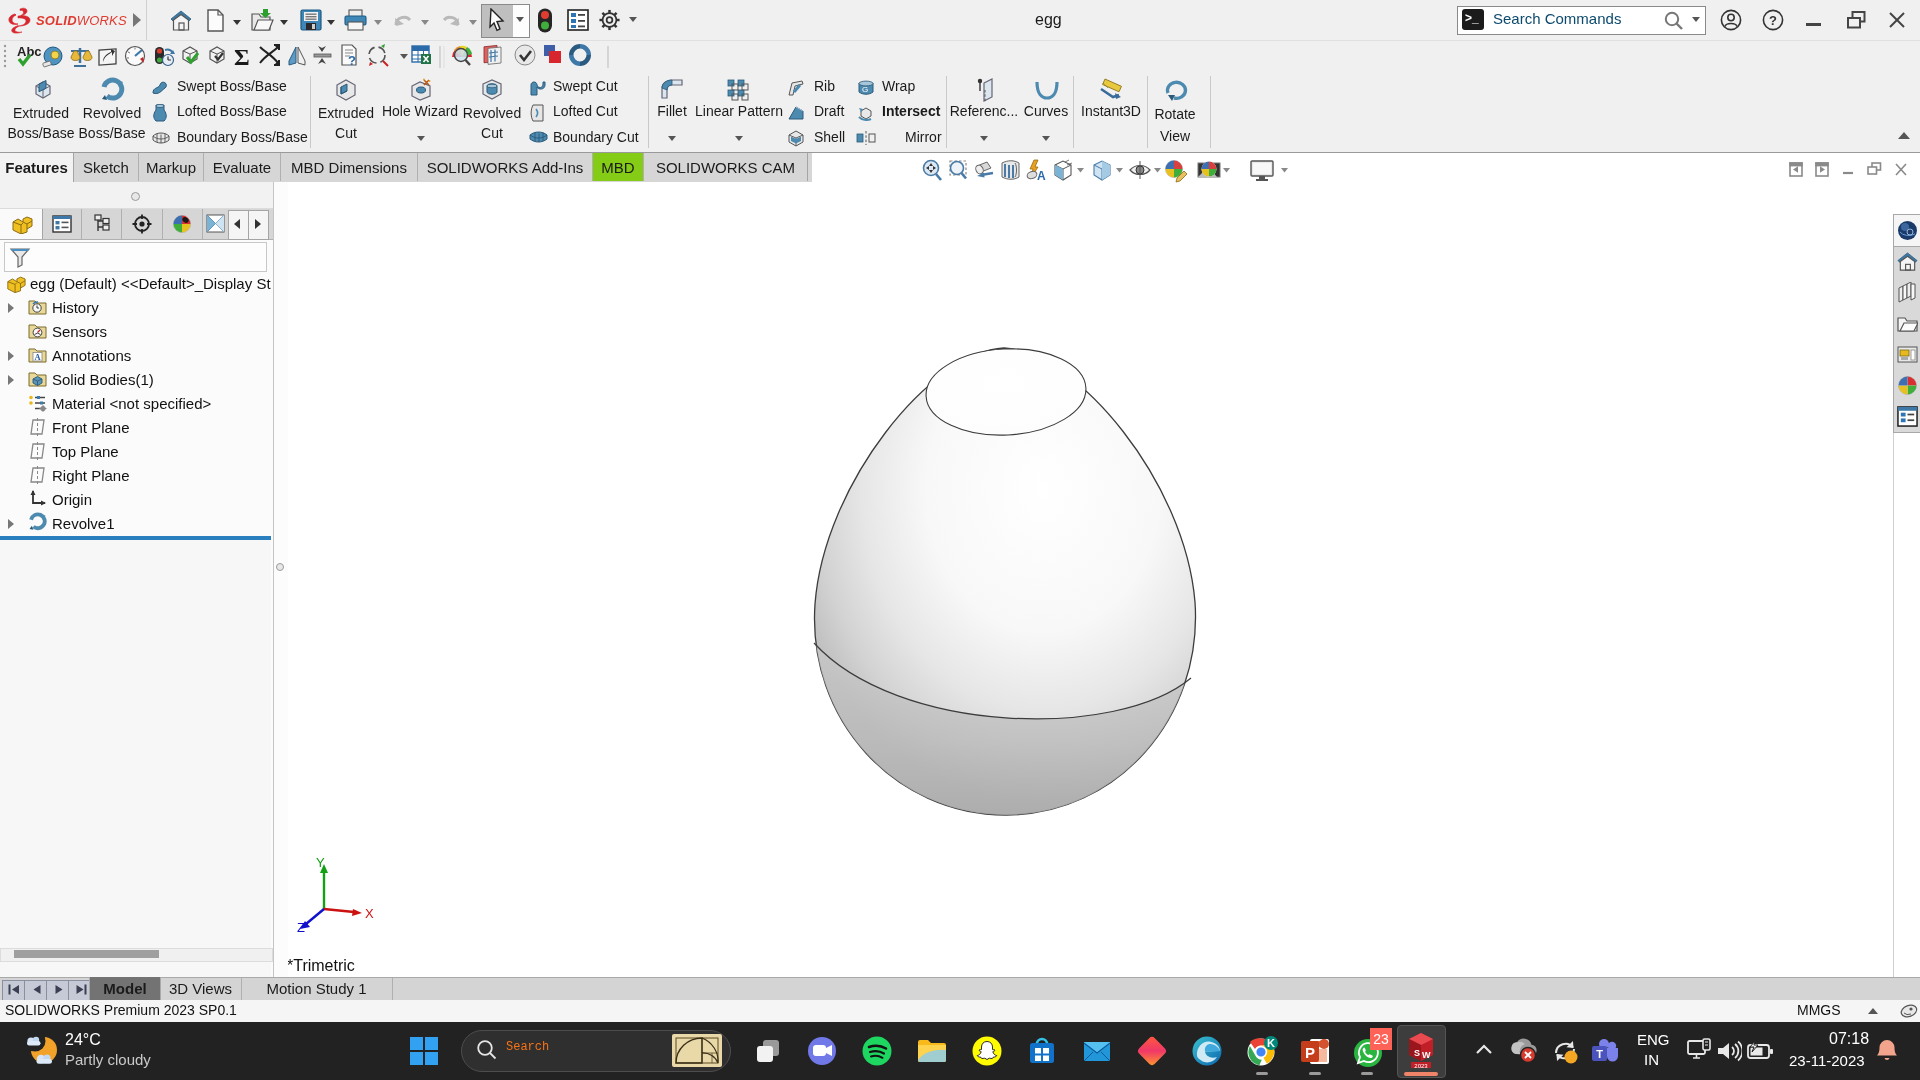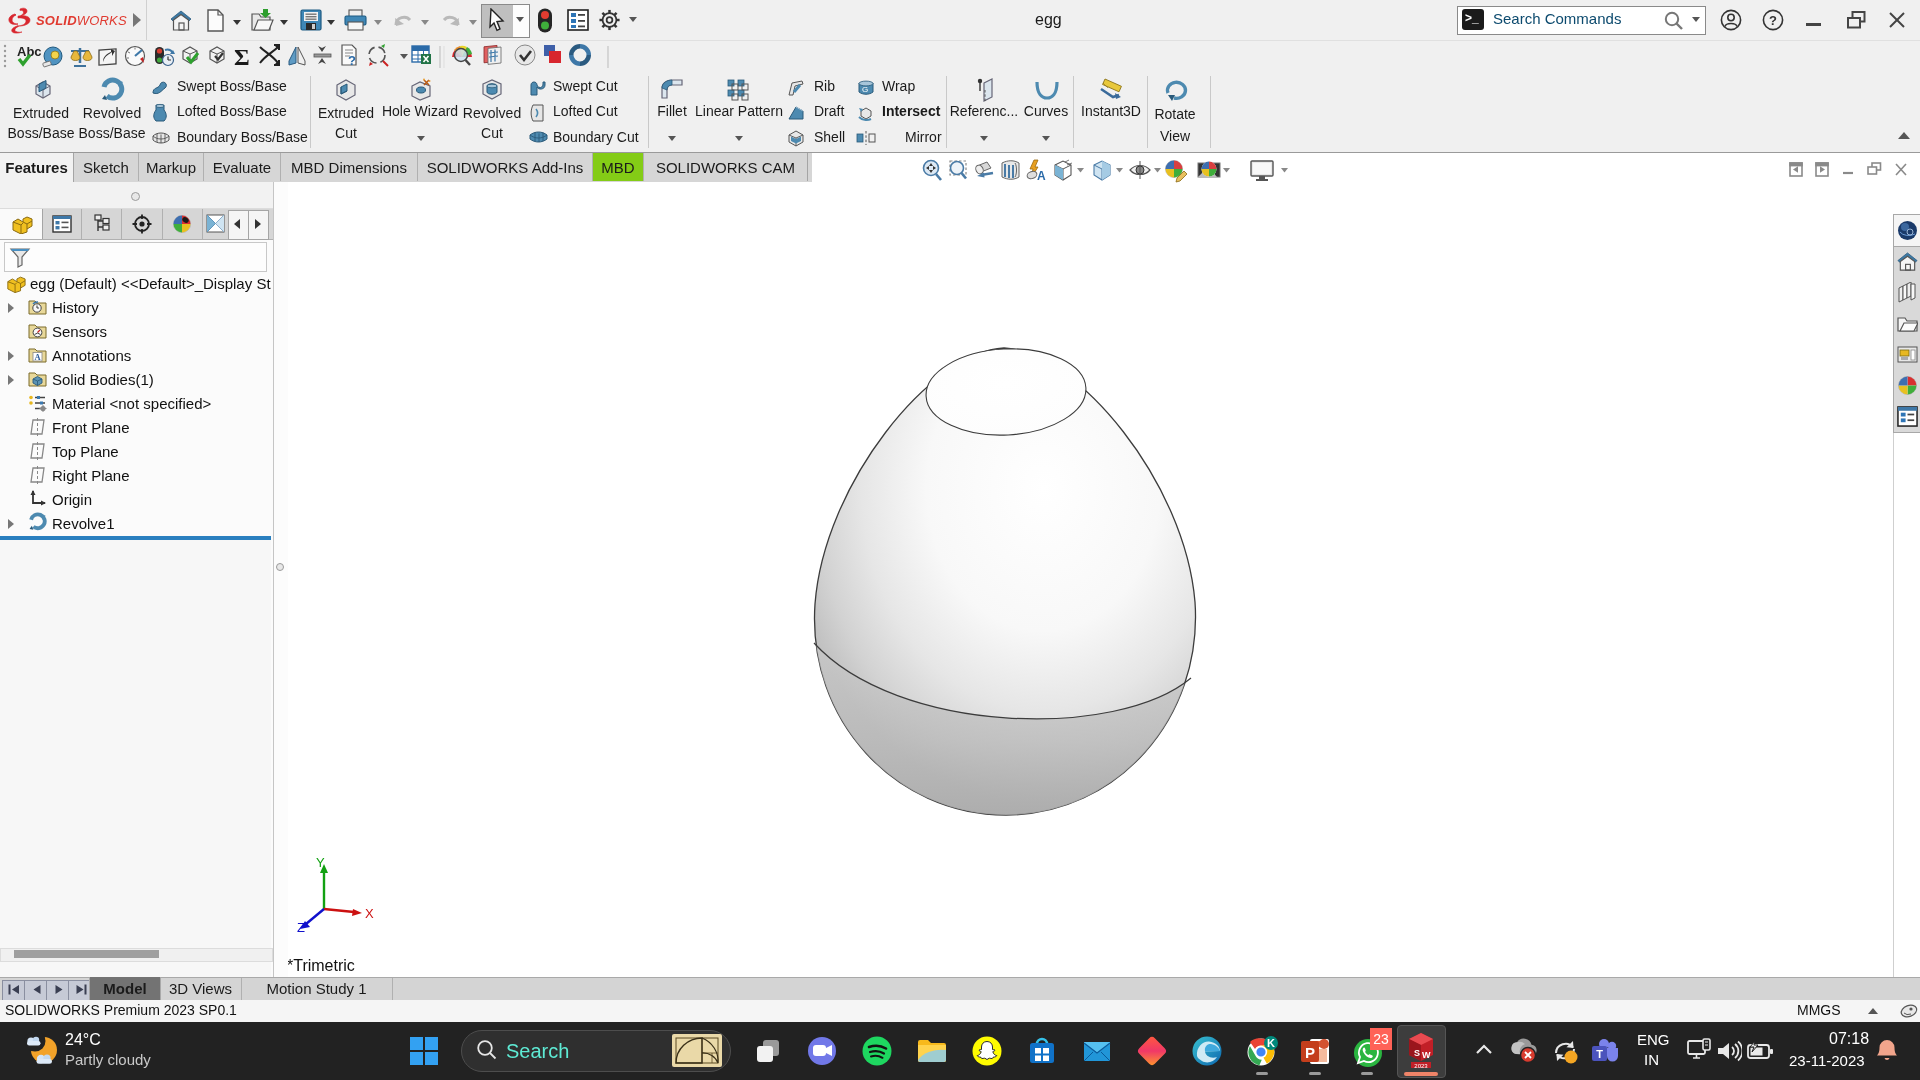--- a/index.html
+++ b/index.html
@@ -908,21 +908,21 @@
         <rect x="15" y="0" width="13" height="13" fill="#33a1f2"></rect>
       <rect x="0" y="15" width="13" height="13" fill="#33a1f2"></rect>
         <rect x="15" y="15" width="13" height="13" fill="#33a1f2"></rect>
     </svg>
 
     <div class="abs" style="left:461px;top:8px;width:268px;height:40px;background:#2f2f2f;border:1px solid #4d4d4d;border-radius:21px;"></div>
     <svg class="abs" style="left:476px;top:17px;" width="22" height="22" viewBox="0 0 22 22">
         <circle cx="9" cy="9" r="6.8" fill="none" stroke="#e6e6e6" stroke-width="1.8"></circle>
         <line x1="14" y1="14" x2="19.5" y2="19.5" stroke="#e6e6e6" stroke-width="1.8"></line>
       </svg>
-    <div class="abs" style="left:506px;top:18px;font-size:20px;color:#5eead4;">Search</div>
+    <div class="abs" style="left:506px;top:18px;font-size:12px;color:#f97316;font-family:Liberation Mono, monospace;">Search</div>
     <div class="abs" style="left:672px;top:12px;width:50px;height:33px;background:#ead9a8;border-radius:2px;"></div>
     <svg class="abs" style="left:672px;top:12px;" width="50" height="33" viewBox="0 0 50 33">
       <rect x="4" y="4" width="42" height="25" fill="none" stroke="#5a4a22" stroke-width="1"></rect>
       <line x1="30" y1="4" x2="30" y2="29" stroke="#5a4a22" stroke-width="0.8"></line>
       <line x1="30" y1="19" x2="46" y2="19" stroke="#5a4a22" stroke-width="0.8"></line>
       <line x1="40" y1="19" x2="40" y2="29" stroke="#5a4a22" stroke-width="0.8"></line>
       <path d="M30 4 A 26 25 0 0 0 4 29 L 30 29 Z" fill="none" stroke="#3a3018" stroke-width="1.4"></path>
       <path d="M30 4 A 26 25 0 0 1 46 29 M46 29 A 16 15 0 0 0 30 19" fill="none" stroke="#3a3018" stroke-width="1.2"></path>
     </svg>
 

